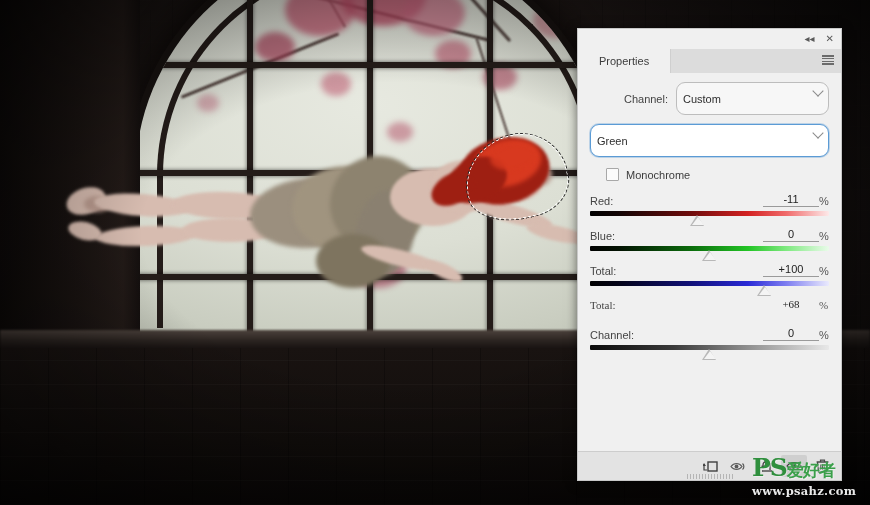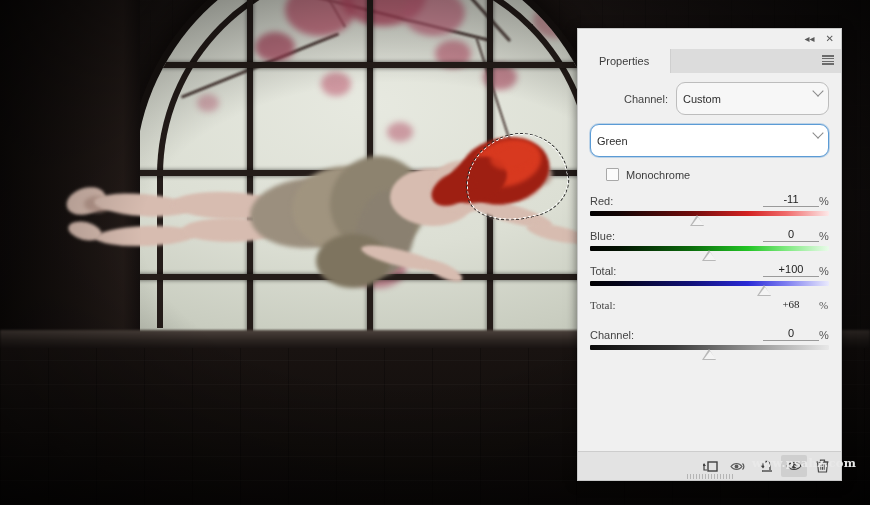--- a/index.html
+++ b/index.html
@@ -371,16 +371,19 @@
           <path d="M0.5 3 L12.5 3 M4.5 3 L4.5 1.2 L8.5 1.2 L8.5 3" stroke="#4a4a4a" stroke-width="1.2" fill="none"></path>
           <path d="M4.8 5.5 L4.8 10.8 M6.5 5.5 L6.5 10.8 M8.2 5.5 L8.2 10.8" stroke="#4a4a4a" stroke-width="1"></path>
         </svg>
       </div>
       <div class="grip"></div>
     </div>
 
   </div>
 
   <div class="wm">
+    <div class="wm-top">
+      <span>PS</span><span class="wm-cn">爱好者</span>
+    </div>
     <div class="wm-url">www.psahz.com</div>
   </div>
 
 </div>
 
 </body></html>

